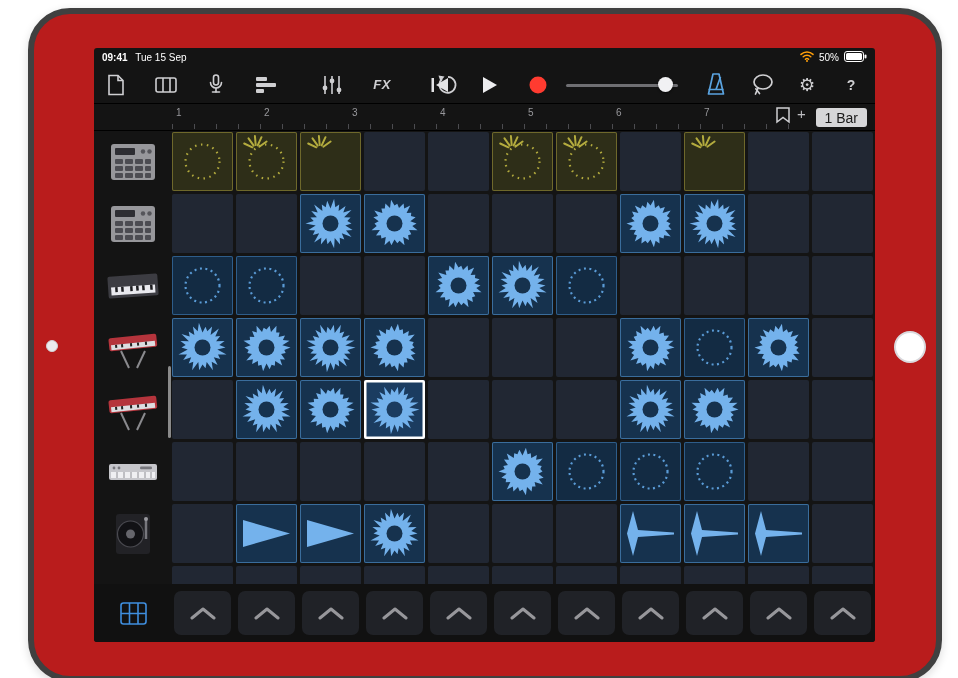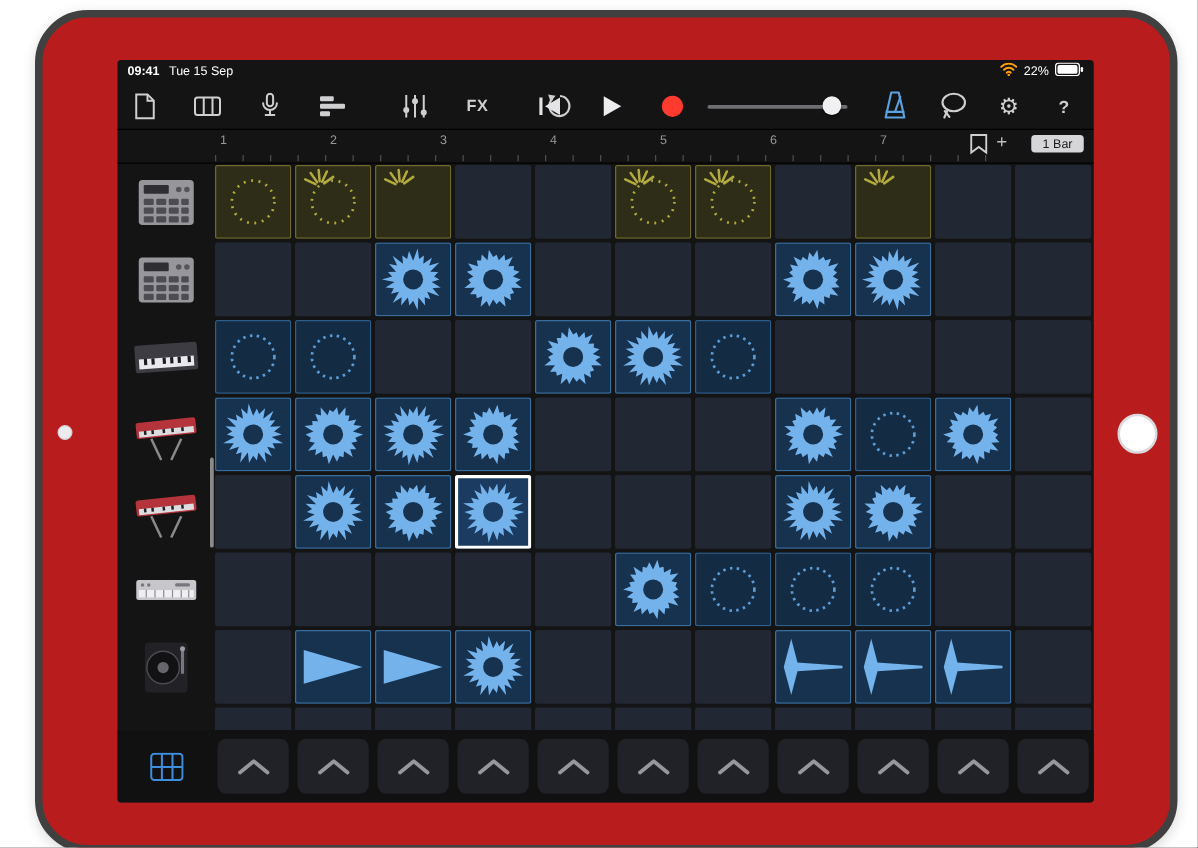--- a/index.html
+++ b/index.html
@@ -21,40 +21,40 @@
   .statusbar{height:18px;display:flex;justify-content:space-between;align-items:center;
              padding:0 8px;color:#fff;font-size:10px;}
   .sb-left span{margin-right:5px;}
   .sb-time{font-weight:bold;}
   .sb-right{display:flex;align-items:center;gap:5px;}
 
   
   .toolbar{position:relative;height:37px;border-bottom:1px solid #000;}
   .tbi{display:inline-flex;align-items:center;justify-content:center;
        width:24px;height:24px;color:#cfcfd2;cursor:pointer;}
-  .tb-left{position:absolute;left:10px;top:0;height:100%;display:flex;align-items:center;gap:26px;}
+  .tb-left{position:absolute;left:10px;top:0;height:100%;display:flex;align-items:center;gap:26px;font-style:italic;}
   .gap-before{margin-left:16px;}
   .fx{font-size:13px;font-weight:bold;letter-spacing:.5px;}
   .tb-transport{position:absolute;left:334px;top:0;height:100%;display:flex;align-items:center;gap:25px;}
   .tb-slider{position:absolute;left:472px;top:16px;width:112px;height:6px;cursor:pointer;}
   .tb-slider .strack{position:absolute;left:0;top:1.5px;width:100%;height:3px;background:#6f6f73;border-radius:2px;}
   .tb-slider .sknob{position:absolute;left:92px;top:-5px;width:15px;height:15px;border-radius:50%;
                     background:#f1f1f3;box-shadow:0 1px 2px rgba(0,0,0,.6);}
   .metro{position:absolute;left:610px;top:6px;}
   .tb-right{position:absolute;right:12px;top:0;height:100%;display:flex;align-items:center;gap:20px;}
   .gear{font-size:18px;line-height:1;}
   .help{font-size:14px;font-weight:bold;}
 
   
   .ruler{position:relative;height:26px;border-bottom:1px solid #000;color:#98989c;}
   .rnum{position:absolute;top:3px;font-size:10px;}
   .rtick{position:absolute;bottom:1px;width:1px;height:5px;background:#4c4c50;}
   .rflag{position:absolute;left:681px;top:3px;}
   .rplus{position:absolute;left:703px;top:1px;font-size:15px;color:#bdbdc0;cursor:pointer;}
-  .rbar{position:absolute;right:8px;top:4px;background:#d6d6d8;color:#1a1a1a;font-size:10px;
+  .rbar{position:absolute;right:8px;top:4px;background:#d6d6d8;color:#1a1a1a;font-size:14px;
         padding:1.5px 9px;border-radius:3px;cursor:pointer;}
 
   
   .main{position:absolute;left:0;right:0;top:82px;bottom:58px;overflow:hidden;}
   .trackcol{position:absolute;left:0;top:2px;width:78px;}
   .track{width:78px;height:59px;margin-bottom:3px;display:flex;align-items:center;justify-content:center;cursor:pointer;}
   .grid{position:absolute;left:78px;top:2px;display:grid;
         grid-template-columns:repeat(11,61px);grid-auto-rows:59px;gap:3px;}
   .cell{width:61px;height:59px;background:#212733;border-radius:2px;position:relative;cursor:pointer;}
   .cell.yellow{background:#2e2e18;box-shadow:inset 0 0 0 1px #6e682b;}
@@ -96,21 +96,21 @@
         <span>
           <svg width="14" height="11" viewBox="0 0 14 11">
               <g stroke="#ff9f0a" stroke-width="1.5" fill="none" stroke-linecap="round">
                 <path d="M1,3.4 a8.5,8.5 0 0 1 12,0"></path>
                 <path d="M3.2,5.8 a5.4,5.4 0 0 1 7.6,0"></path>
                 <path d="M5.4,8.2 a2.3,2.3 0 0 1 3.2,0"></path>
               </g>
               <circle cx="7" cy="10" r="1" fill="#ff9f0a"></circle>
             </svg>
         </span>
-        <span>22%</span>
+        <span>50%</span>
         <span>
           <svg width="23" height="11" viewBox="0 0 23 11">
               <rect x="0.5" y="0.5" width="19" height="10" rx="2.5" fill="none" stroke="#ffffff" stroke-width="1"></rect>
               <rect x="2" y="2" width="16" height="7" rx="1.5" fill="#ffffff"></rect>
               <rect x="20.5" y="3.5" width="2" height="4" rx="1" fill="#ffffff"></rect>
             </svg>
         </span>
       </div>
     </div>
 

